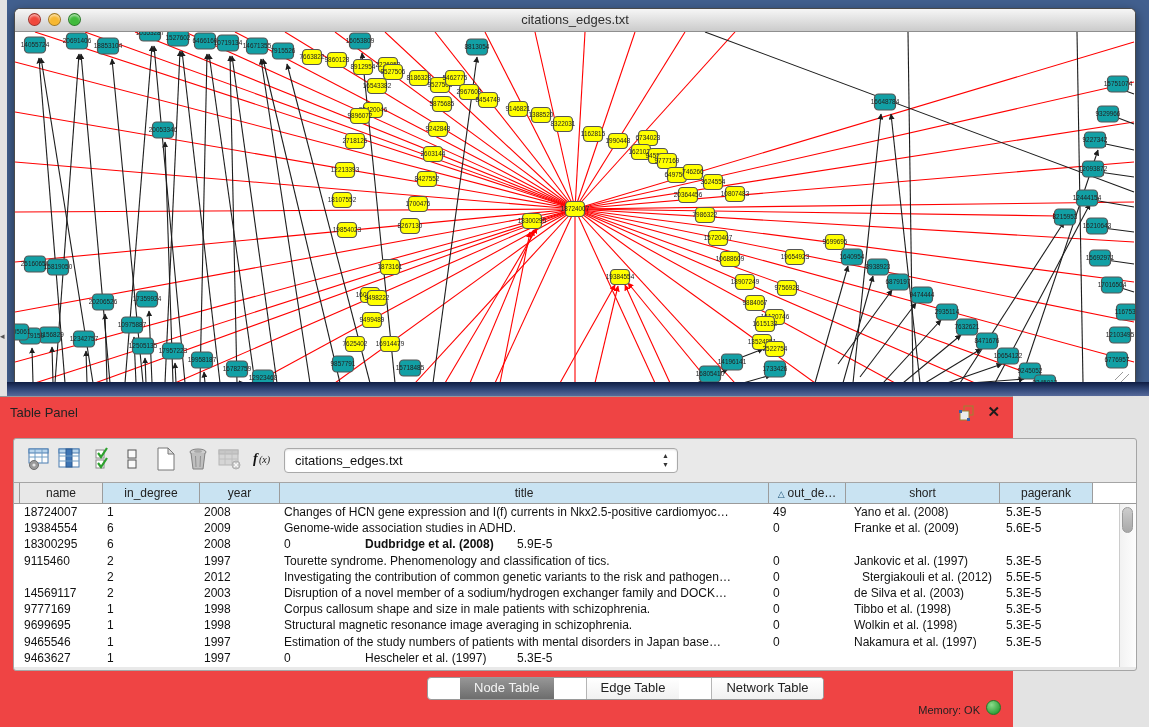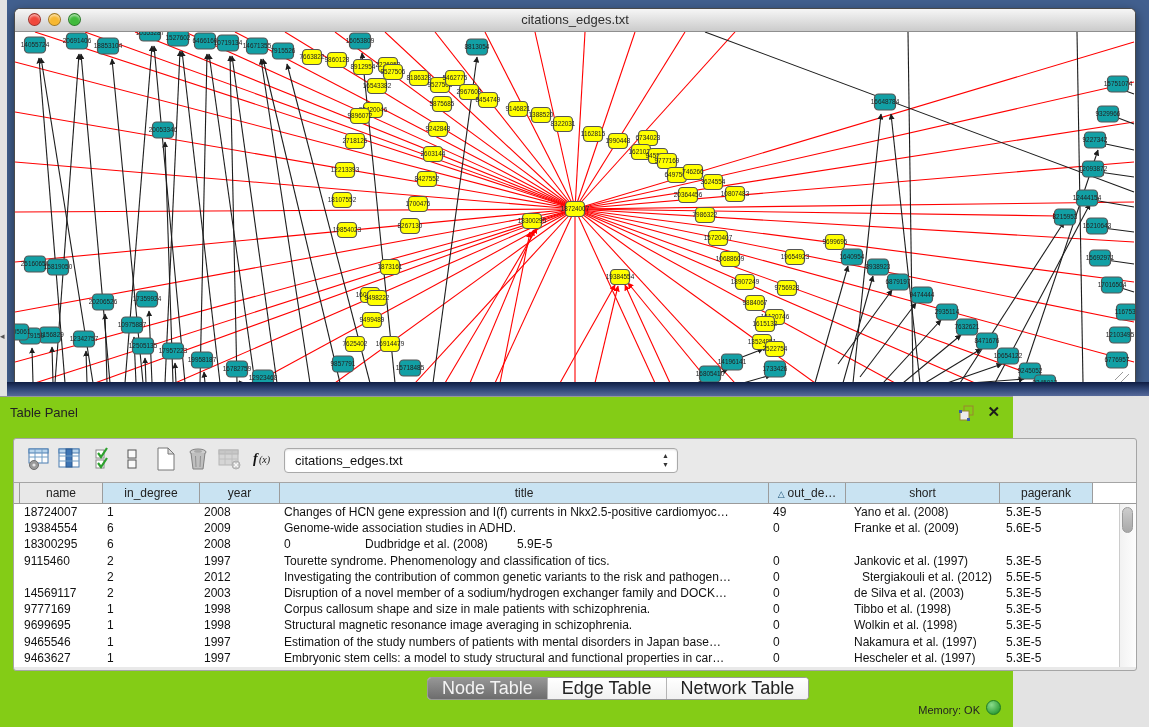--- a/index.html
+++ b/index.html
@@ -19,21 +19,21 @@
   .titlebar{height:22px;background:linear-gradient(#f6f6f6,#cbcbcb);
       border-bottom:1px solid #8f8f8f;border-radius:5px 5px 0 0;position:relative;}
   .tl{position:absolute;top:4px;width:13px;height:13px;border-radius:50%;box-sizing:border-box;
       border:1px solid rgba(0,0,0,.35);box-shadow:inset 0 2px 2px rgba(255,255,255,.5);}
   .win-title{display:block;text-align:center;line-height:21px;font-size:13px;color:#2e2e2e;}
   svg.canvas{display:block;background:#fff;}
   .gnode-label{font-family:"Liberation Sans",sans-serif;font-size:6.4px;fill:#222;}
 
   
   .table-panel{position:absolute;left:0;top:396px;width:1013px;height:331px;
-      background:#84cc16;border-top:1px solid #97979b;box-sizing:border-box;}
+      background:#ef4444;border-top:1px solid #97979b;box-sizing:border-box;}
   .ph-title{position:absolute;left:10px;top:8px;font-size:13px;color:#222;}
   .float-ic{position:absolute;right:38px;top:8px;width:16px;height:16px;}
   .close-ic{position:absolute;right:13px;top:6px;font-size:15px;font-weight:bold;color:#1c1c1c;line-height:18px;}
 
   .pbody{position:absolute;left:13px;top:41px;width:1124px;height:233px;background:#e9e9e9;
       border:1px solid #a5a5a5;border-radius:3px;box-sizing:border-box;}
   .toolbar{position:absolute;left:0;top:0;width:100%;height:46px;}
   .tbtn{position:absolute;top:8px;width:28px;height:28px;}
   .combo{position:absolute;left:270px;top:9px;width:394px;height:25px;background:#fff;
       border:1px solid #a9a9a9;border-radius:4px;box-sizing:border-box;
@@ -57,22 +57,22 @@
   .td.c-short{padding-left:8px;}
   .td.c-pagerank{padding-left:6px;}
   .td.filler{flex:1;}
   .vscroll{position:absolute;right:0;top:21px;width:16px;bottom:0;
       background:linear-gradient(90deg,#f2f2f2,#fdfdfd);border-left:1px solid #cccccc;}
   .vthumb{position:absolute;left:2px;top:3px;width:11px;height:26px;border-radius:6px;
       background:linear-gradient(#cdcdcd,#a8a8a8);border:1px solid #9a9a9a;box-sizing:border-box;}
 
   .tabs{position:absolute;left:427px;top:280px;height:21px;display:flex;
       border:1px solid #9a9a9a;border-radius:4px;overflow:hidden;background:#fff;}
-  .tab{font-size:18px;line-height:20px;padding:0 14px;color:#222;
-      background:linear-gradient(#ffffff,#f1f1f1);white-space:nowrap;}
+  .tab{font-size:13px;line-height:20px;padding:0 14px;color:#222;
+      background:linear-gradient(#ffffff,#f1f1f1);white-space:nowrap;margin-left:32px;}
   .tab + .tab{border-left:1px solid #b5b5b5;}
   .tab.active{background:linear-gradient(#969696,#6d6d6d);color:#f4f4f4;}
 
   .status-label{position:absolute;right:33px;top:307px;font-size:11px;color:#222;}
   .mem-dot{position:absolute;right:12px;top:303px;width:15px;height:15px;border-radius:50%;
       background:radial-gradient(circle at 35% 30%,#8bdc8b,#2f9e38 75%);
       border:1px solid #1f7a28;box-sizing:border-box;}
 
   .cursor-mark{position:absolute;left:571px;top:396px;width:0;height:0;
       border-left:8px solid #2b2b2b;border-top:3px solid transparent;border-bottom:4px solid transparent;
@@ -777,21 +777,21 @@
             <div class="td c-short" style="width: 154px;">Franke et al. (2009)</div>
             <div class="td c-pagerank" style="width: 93px;">5.6E-5</div>
             <div class="td filler"></div>
           </div>
           <div class="tr">
             <div class="td spacer"></div>
             <div class="td c-name" style="width: 83px;">18300295</div>
             <div class="td c-indegree" style="width: 97px;">6</div>
             <div class="td c-year" style="width: 80px;">2008</div>
             <div class="td c-outdegree" style="width: 77px;">0</div>
-            <div class="td c-short" style="width: 154px;">Dudbridge et al. (2008)</div>
+            <div class="td c-short" style="width: 154px; font-weight: bold;">Dudbridge et al. (2008)</div>
             <div class="td c-pagerank" style="width: 93px;">5.9E-5</div>
             <div class="td filler"></div>
           </div>
           <div class="tr">
             <div class="td spacer"></div>
             <div class="td c-name" style="width: 83px;">9115460</div>
             <div class="td c-indegree" style="width: 97px;">2</div>
             <div class="td c-year" style="width: 80px;">1997</div>
             <div class="td c-title" style="width: 489px;">Tourette syndrome. Phenomenology and classification of tics.</div>
             <div class="td c-outdegree" style="width: 77px;">0</div>
@@ -852,21 +852,20 @@
             <div class="td c-outdegree" style="width: 77px;">0</div>
             <div class="td c-short" style="width: 154px;">Nakamura et al. (1997)</div>
             <div class="td c-pagerank" style="width: 93px;">5.3E-5</div>
             <div class="td filler"></div>
           </div>
           <div class="tr">
             <div class="td spacer"></div>
             <div class="td c-name" style="width: 83px;">9463627</div>
             <div class="td c-indegree" style="width: 97px;">1</div>
             <div class="td c-year" style="width: 80px;">1997</div>
-            <div class="td c-title" style="width: 489px;">Embryonic stem cells: a model to study structural and functional properties in car…</div>
             <div class="td c-outdegree" style="width: 77px;">0</div>
             <div class="td c-short" style="width: 154px;">Hescheler et al. (1997)</div>
             <div class="td c-pagerank" style="width: 93px;">5.3E-5</div>
             <div class="td filler"></div>
           </div>
         </div>
       <div class="vscroll">
         <div class="vthumb"></div>
       </div>
     </div>

